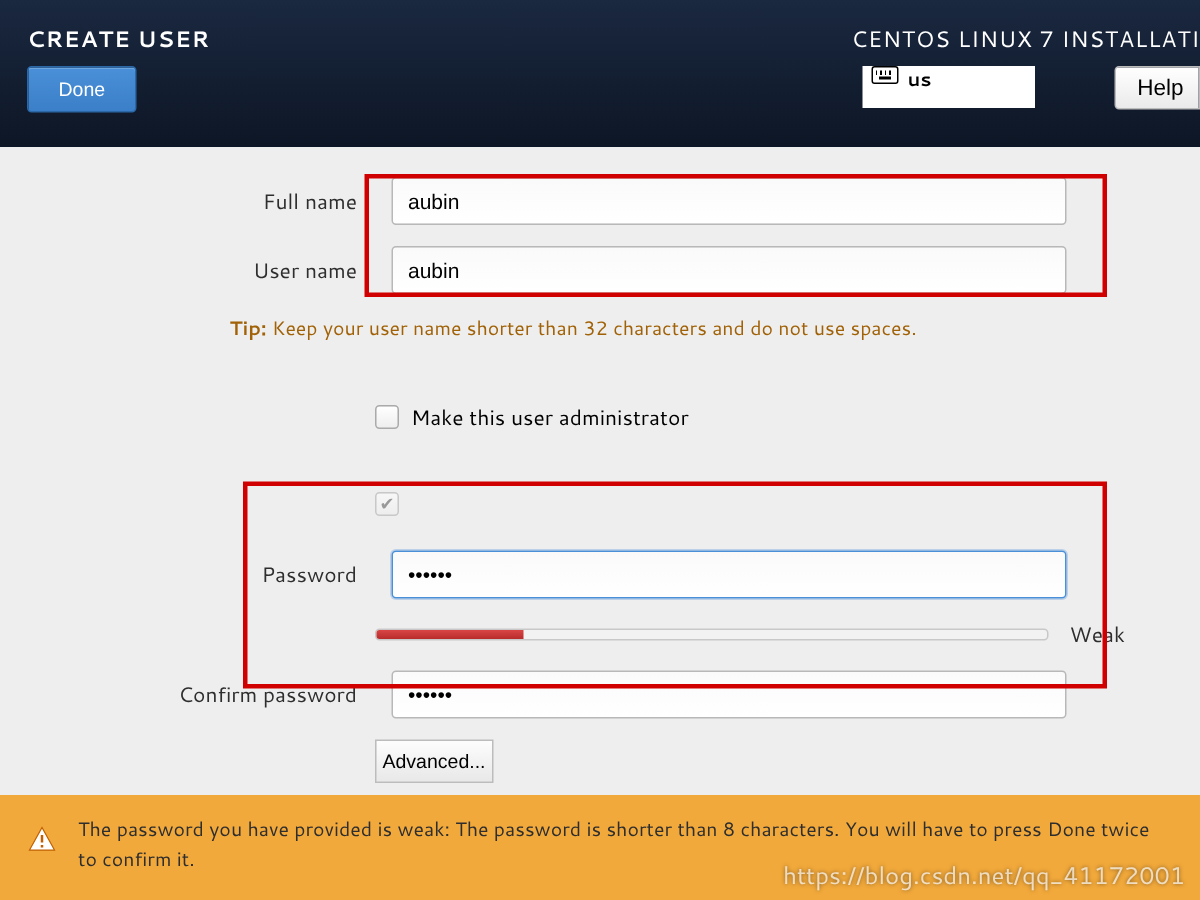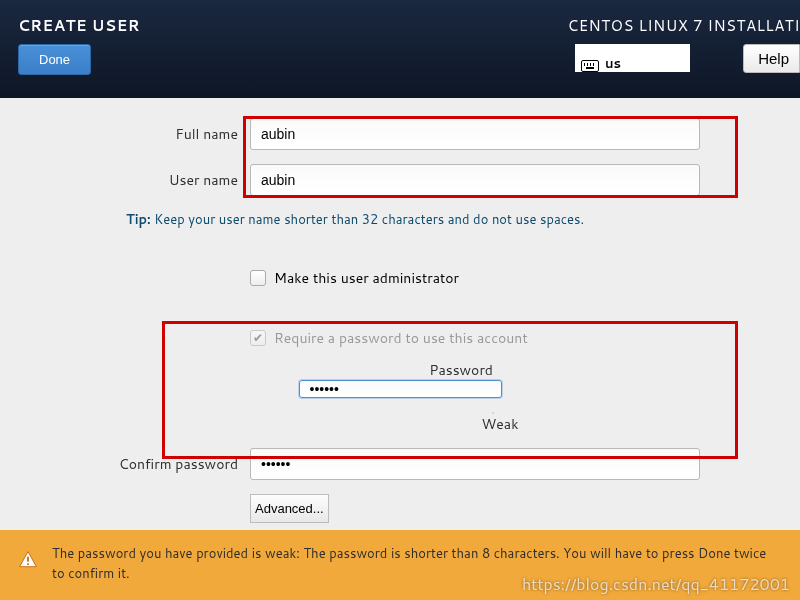--- a/index.html
+++ b/index.html
@@ -2,40 +2,40 @@
 <html><head>
 <meta charset="utf-8">
 <style>
 * { box-sizing: border-box; margin: 0; padding: 0; }
 body { font-family: "Cantarell", "DejaVu Sans", sans-serif; width: 800px; height: 600px; overflow: hidden; background: #eeeeee; position: relative; }
 
 .header { background: linear-gradient(180deg, #1a2840 0%, #0d1625 100%); height: 98px; color: white; position: relative; padding: 15px 18px 0; }
 .header-title { font-size: 15px; font-weight: 600; letter-spacing: 0.5px; }
 .header-right-title { position: absolute; top: 15px; right: 0; font-size: 15px; font-weight: 400; letter-spacing: 0.5px; white-space: nowrap; }
 .done-btn { margin-top: 8px; background: linear-gradient(180deg, #4a90d9 0%, #3a7fc8 100%); border: 1px solid #2b68a8; border-radius: 3px; color: white; padding: 7px 20px; font-size: 13px; cursor: pointer; box-shadow: inset 0 1px 0 rgba(255,255,255,0.2); text-align: right; }
-.lang-selector { position: absolute; top: 44px; right: 110px; background: white; height: 28px; width: 115px; display: flex; align-items: flex-end; padding: 0 6px; color: #000; font-size: 13px; font-weight: 600; }
+.lang-selector { position: absolute; top: 44px; right: 110px; background: white; height: 28px; width: 115px; display: flex; align-items: flex-start; padding: 0 6px; color: #000; font-size: 13px; font-weight: 600; }
 .keyboard-icon { width: 18px; height: 12px; border: 1px solid #000; border-radius: 2px; display: inline-block; margin-right: 6px; position: relative; }
 .keyboard-icon::before { content: ""; position: absolute; top: 2px; left: 2px; right: 2px; height: 3px; background: repeating-linear-gradient(90deg, #000 0 1px, transparent 1px 3px); }
 .keyboard-icon::after { content: ""; position: absolute; bottom: 2px; left: 4px; right: 4px; height: 2px; background: #000; }
 .help-btn { position: absolute; top: 44px; right: 0; background: linear-gradient(180deg, #fff 0%, #eaeaea 100%); border: 1px solid #bbb; border-radius: 3px 0 0 3px; padding: 5px 10px 5px 14px; font-size: 15px; cursor: pointer; }
 
 .form-area { padding: 20px 40px 0; position: relative; }
-.form-row { display: flex; align-items: center; margin-bottom: 14px; }
+.form-row { display: flex; align-items: center; margin-bottom: 14px; gap: 11px; }
 .form-label { width: 210px; text-align: right; padding-right: 12px; font-size: 14px; color: #2e2e2e; }
 .form-input { flex: 1; max-width: 450px; height: 32px; border: 1px solid #b8b8b8; border-radius: 3px; padding: 0 10px; font-size: 14px; background: linear-gradient(180deg, #fafafa, #fff); }
 .form-input.focused { border-color: #4a90d9; box-shadow: 0 0 0 1px rgba(74,144,217,0.3); }
-.tip-row { margin-left: 86px; font-size: 13px; color: #0c4a6e; margin-bottom: 14px; max-width: 470px; }
+.tip-row { margin-left: 113px; font-size: 13px; color: #a16207; margin-bottom: 14px; max-width: 470px; }
 .tip-row b { font-weight: 700; }
 .check-row { margin-left: 210px; display: flex; align-items: center; font-size: 14px; margin-bottom: 12px; margin-top: 40px; }
 .checkbox { width: 16px; height: 16px; border: 1px solid #aaa; border-radius: 3px; background: linear-gradient(180deg,#fff,#eee); margin-right: 8px; display: inline-flex; align-items: center; justify-content: center; }
 .checkbox.disabled { opacity: 0.55; }
 .checkbox .check { color: #555; font-size: 12px; line-height: 1; }
 .check-row.disabled { color: #999; }
 
-.strength-bar { margin-left: 210px; display: flex; align-items: center; margin-bottom: 14px; max-width: 500px; flex-direction: column; }
+.strength-bar { margin-left: 210px; display: flex; align-items: center; margin-bottom: 14px; max-width: 500px; }
 .bar-track { flex: 1; height: 8px; border: 1px solid #c8c8c8; border-radius: 3px; background: #f2f2f2; position: relative; margin-right: 14px; }
 .bar-fill { position: absolute; left: 0; top: 0; bottom: 0; width: 22%; background: linear-gradient(180deg, #d94545, #b82c2c); border-radius: 2px 0 0 2px; }
 .strength-label { font-size: 14px; color: #2e2e2e; }
 
 .advanced-btn { margin-left: 210px; background: linear-gradient(180deg, #fdfdfd, #e8e8e8); border: 1px solid #bcbcbc; border-radius: 0; padding: 6px 4px; font-size: 13px; cursor: pointer; }
 
 .highlight-box { position: absolute; border: 3px solid #d00000; pointer-events: none; }
 .hl1 { top: 116px; left: 243px; width: 495px; height: 82px; }
 .hl2 { top: 321px; left: 162px; width: 576px; height: 138px; }
 
@@ -76,24 +76,23 @@
 
   <div class="check-row">
     <span class="checkbox"></span>
     <span>Make this user administrator</span>
   </div>
 
   <div class="check-row disabled">
     <span class="checkbox disabled">
         <span class="check">✔</span>
       </span>
-    <span>Require a password to use this account</span>
   </div>
 
-  <div class="form-row" style="margin-top:12px;flex-direction:column;">
+  <div class="form-row" style="margin-top:23px;">
     <div class="form-label">Password</div>
     <input class="form-input focused" type="text" value="••••••" style="">
   </div>
 
   <div class="strength-bar">
     <div class="bar-track">
       <div class="bar-fill"></div>
     </div>
     <span class="strength-label">Weak</span>
   </div>

